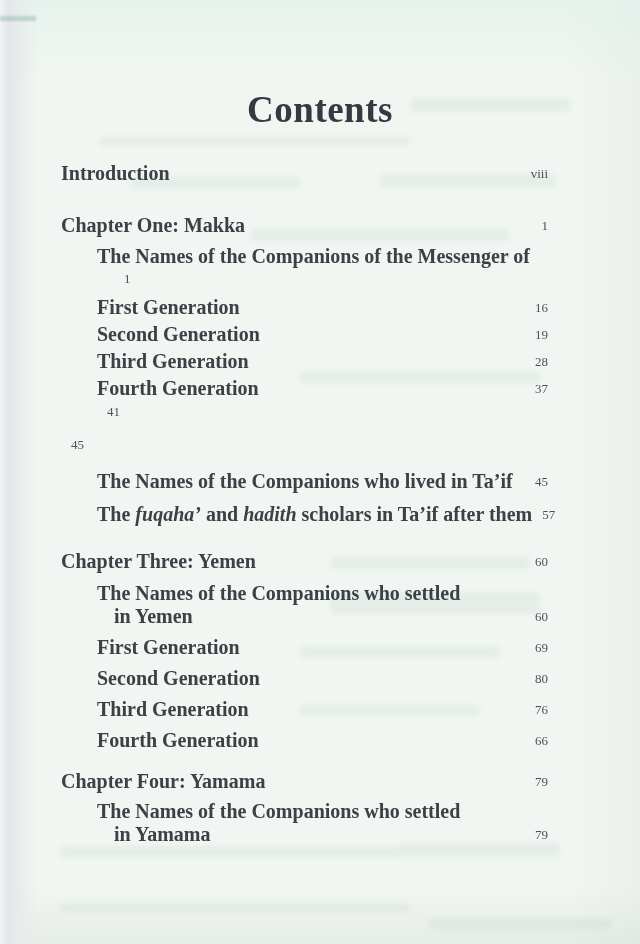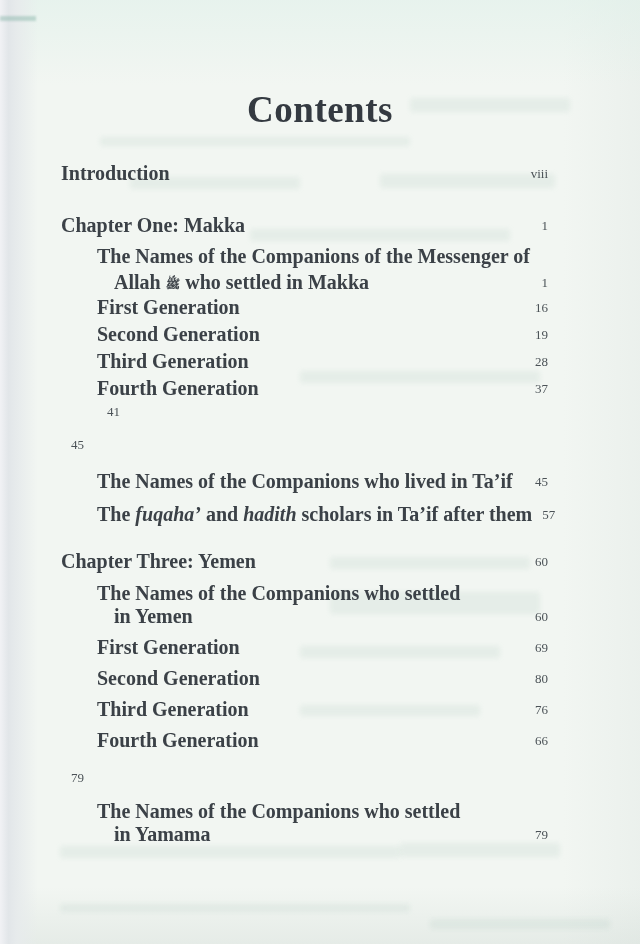--- a/index.html
+++ b/index.html
@@ -124,21 +124,20 @@
     <div class="toc-row" style="top:214px">
       <span class="lbl">Chapter One: Makka</span>
       <span class="pg">1</span>
     </div>
 
     <div class="toc-row sub" style="top:245px">
       <span class="lbl">The Names of the Companions of the Messenger of</span>
     </div>
 
     <div class="toc-row cont" style="top:271px">
-      <span class="lbl"><span>Allah </span><span class="honorific">ﷺ</span><span> who settled in Makka</span></span>
       <span class="pg">1</span>
     </div>
 
     <div class="toc-row sub" style="top:296px">
       <span class="lbl">First Generation</span>
       <span class="pg">16</span>
     </div>
 
     <div class="toc-row sub" style="top:323px">
       <span class="lbl">Second Generation</span>
@@ -201,20 +200,21 @@
       <span class="lbl">Third Generation</span>
       <span class="pg">76</span>
     </div>
 
     <div class="toc-row sub" style="top:729px">
       <span class="lbl">Fourth Generation</span>
       <span class="pg">66</span>
     </div>
 
     <div class="toc-row" style="top:770px">
+      <span class="lbl">Chapter Four: Yamama</span>
       <span class="pg">79</span>
     </div>
 
     <div class="toc-row sub" style="top:800px">
       <span class="lbl">The Names of the Companions who settled</span>
     </div>
 
     <div class="toc-row cont" style="top:823px">
       <span class="lbl">in Yamama</span>
       <span class="pg">79</span>

